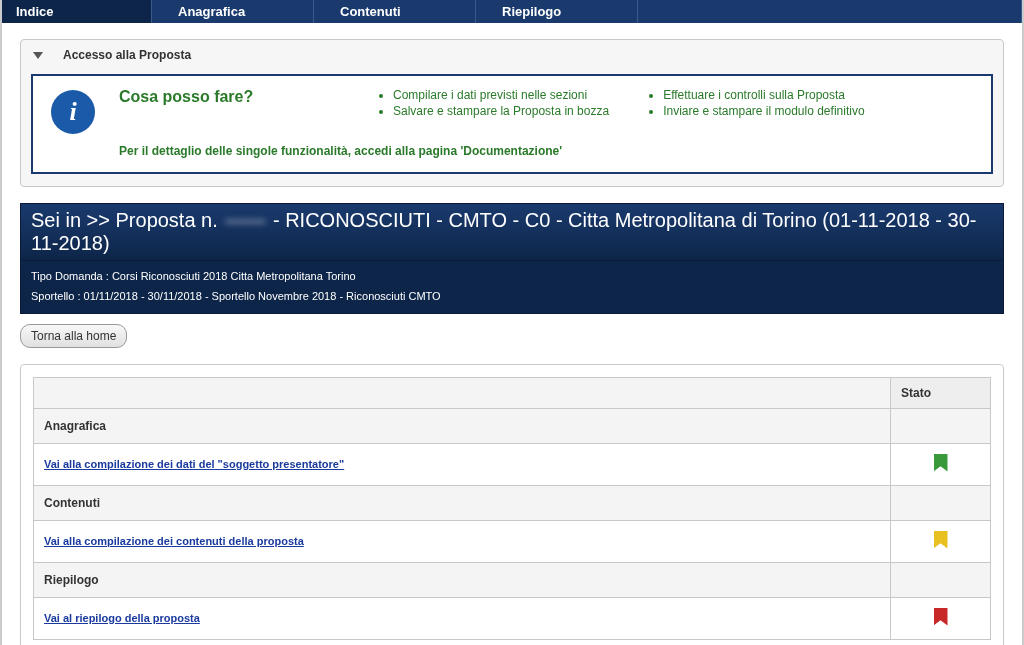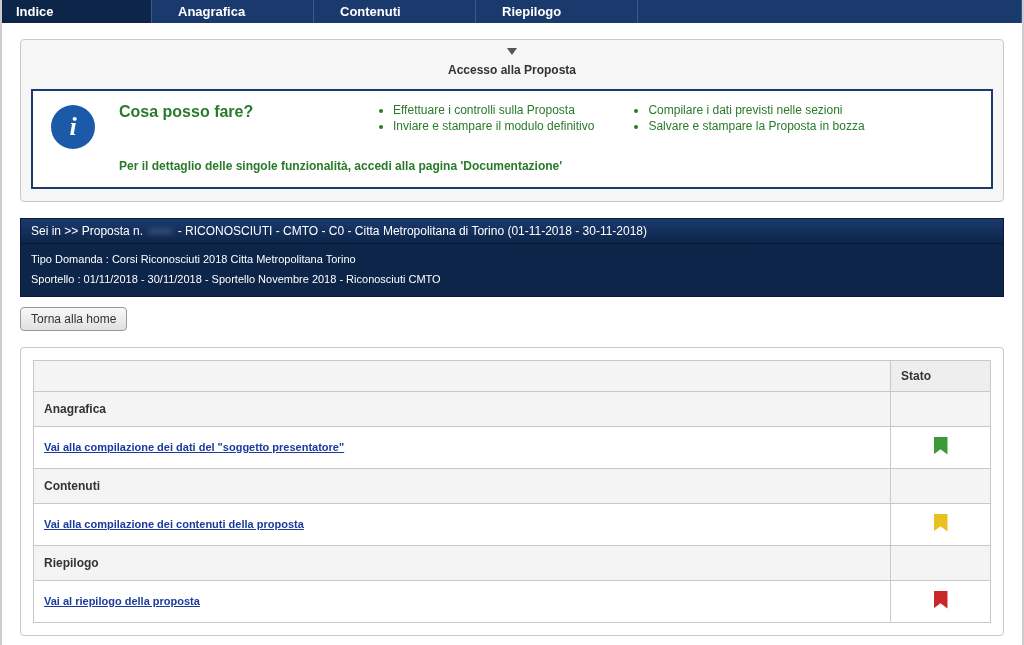--- a/index.html
+++ b/index.html
@@ -45,22 +45,21 @@
     background: #f6f6f6;
     margin-bottom: 16px;
   }
   .panel-header {
     padding: 8px 12px;
     font-weight: bold;
     font-size: 12px;
     color: #333;
     display: flex;
     align-items: center;
-    gap: 8px;
-    flex-direction: column;
+    gap: 20px;
   }
   .triangle-down {
     width: 0; height: 0;
     border-left: 5px solid transparent;
     border-right: 5px solid transparent;
     border-top: 7px solid #555;
   }
   .help-box {
     border: 2px solid #1a3a6e;
     margin: 4px 10px 12px 10px;
@@ -109,40 +108,40 @@
   .help-footer {
     color: #2a7a2a;
     font-weight: bold;
     font-size: 12px;
     margin-top: 10px;
     margin-left: 68px;
   }
   .breadcrumb-bar {
     background: linear-gradient(#1a3a6e, #0d2548);
     color: #fff;
-    font-size: 12px;
+    font-size: 20px;
     padding: 5px 10px;
     border: 1px solid #0a1a38;
   }
   .meta-box {
     background: #0d2548;
     color: #fff;
     font-size: 11px;
     padding: 6px 10px;
     border: 1px solid #0a1a38;
     border-top: none;
     line-height: 1.8;
   }
   .btn {
     background: linear-gradient(#f8f8f8, #e0e0e0);
     border: 1px solid #999;
     padding: 4px 10px;
     font-size: 12px;
     cursor: pointer;
-    border-radius: 4px;
+    border-radius: 10px;
     color: #333;
   }
   .home-btn-row { margin: 10px 0 16px 0; }
   .main-panel {
     border: 1px solid #c8c8c8;
     border-radius: 4px;
     padding: 12px;
     background: #fff;
     margin-bottom: 14px;
   }
@@ -221,26 +220,26 @@
         <span>Accesso alla Proposta</span>
       </div>
       <div class="help-box">
         <div class="help-top">
           <div class="info-icon">i</div>
           <div class="help-cols">
             <div class="help-col-main">
               <div class="help-title">Cosa posso fare?</div>
             </div>
             <ul class="help-list">
+              <li>Compilare i dati previsti nelle sezioni</li>
+              <li>Salvare e stampare la Proposta in bozza</li>
+            </ul>
+            <ul class="help-list">
               <li>Effettuare i controlli sulla Proposta</li>
               <li>Inviare e stampare il modulo definitivo</li>
-            </ul>
-            <ul class="help-list">
-              <li>Compilare i dati previsti nelle sezioni</li>
-              <li>Salvare e stampare la Proposta in bozza</li>
             </ul>
           </div>
         </div>
         <div class="help-footer">Per il dettaglio delle singole funzionalità, accedi alla pagina 'Documentazione'</div>
       </div>
     </div>
 
     <div class="breadcrumb-bar">
       <span>Sei in &gt;&gt; Proposta n.</span>
       <span class="blur-num">——</span>

